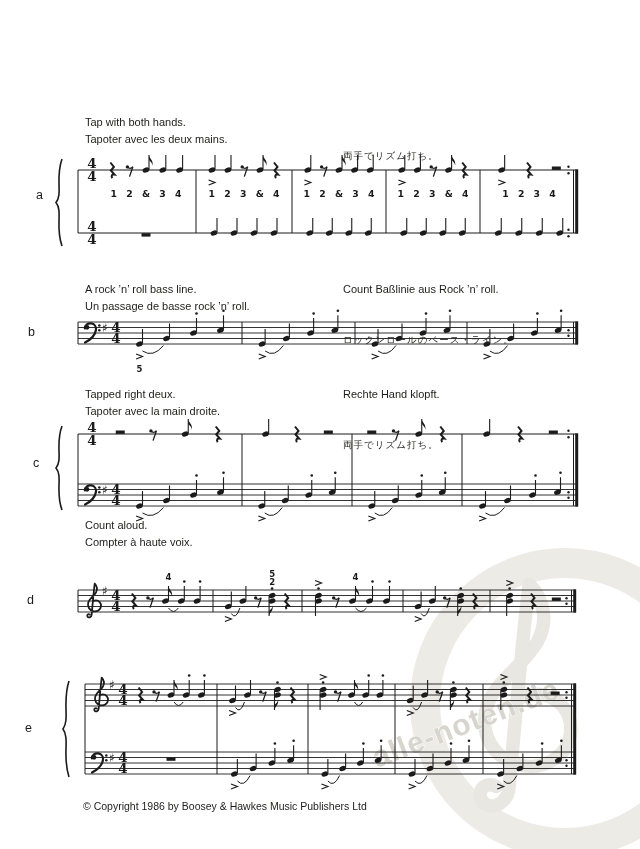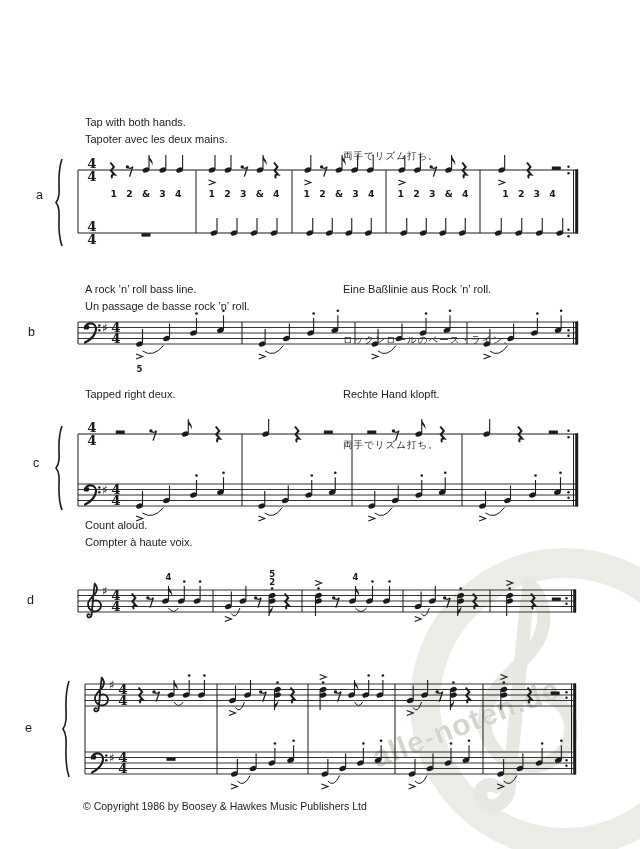--- a/index.html
+++ b/index.html
@@ -32,26 +32,27 @@
   </div>
   <div class="instr" style="left:343px;top:114px">
     <div class="ja">両手でリズム打ち。</div>
   </div>
 
   <div class="instr" style="left:85px;top:281px">
     <div>A rock ’n’ roll bass line.</div>
     <div>Un passage de basse rock ’n’ roll.</div>
   </div>
   <div class="instr" style="left:343px;top:281px">
-    <div>Eine Baßlinie aus Rock ’n’ roll.</div>
+    <div>Count Baßlinie aus Rock ’n’ roll.</div>
     <div class="ja">ロックンロールのベース・ライン。</div>
   </div>
 
   <div class="instr" style="left:85px;top:386px">
     <div>Tapped right deux.</div>
+    <div>Tapoter avec la main droite.</div>
   </div>
   <div class="instr" style="left:343px;top:386px">
     <div>Rechte Hand klopft.</div>
     <div class="ja">両手でリズム打ち。</div>
   </div>
 
   <div class="instr" style="left:85px;top:517px">
     <div>Count aloud.</div>
     <div>Compter à haute voix.</div>
   </div>

